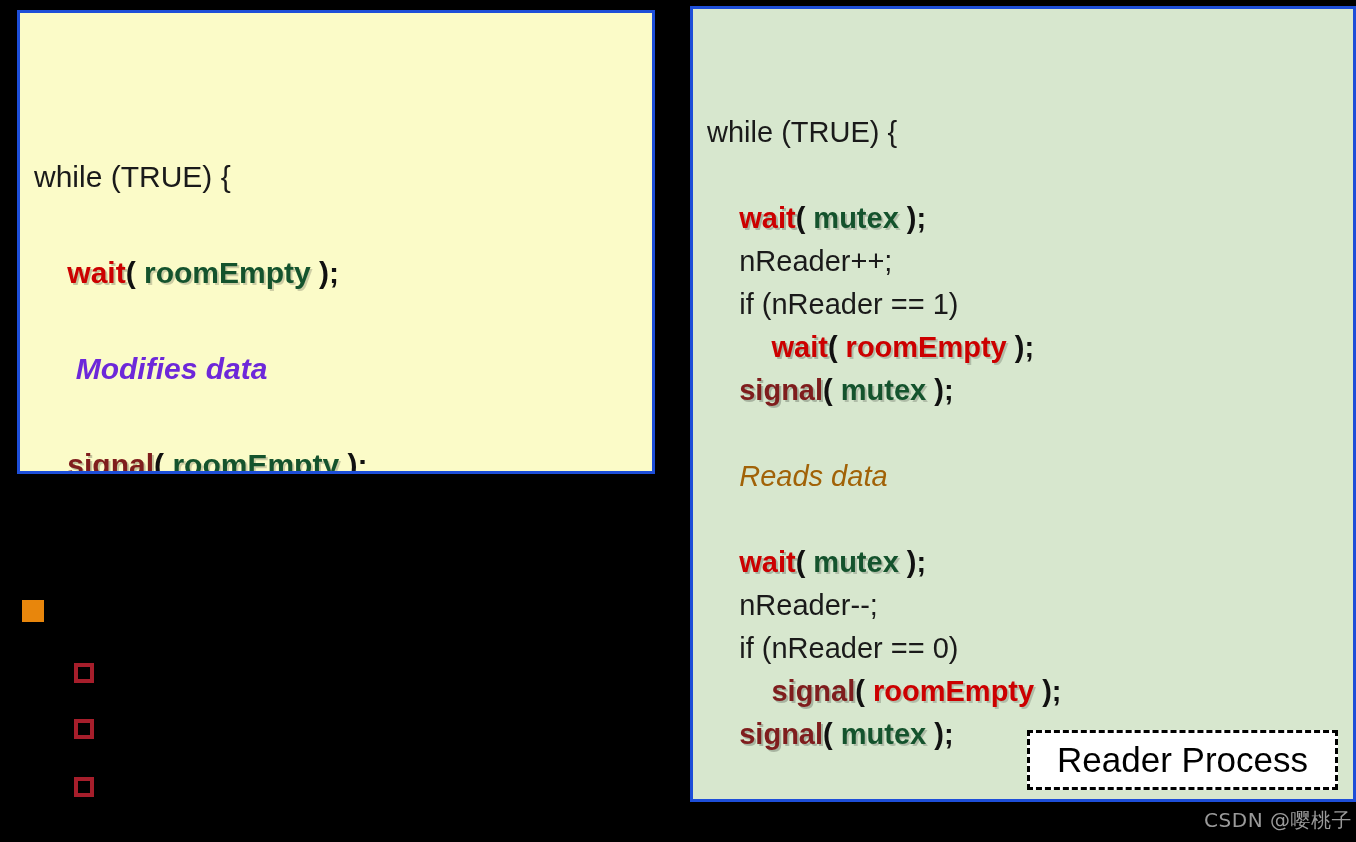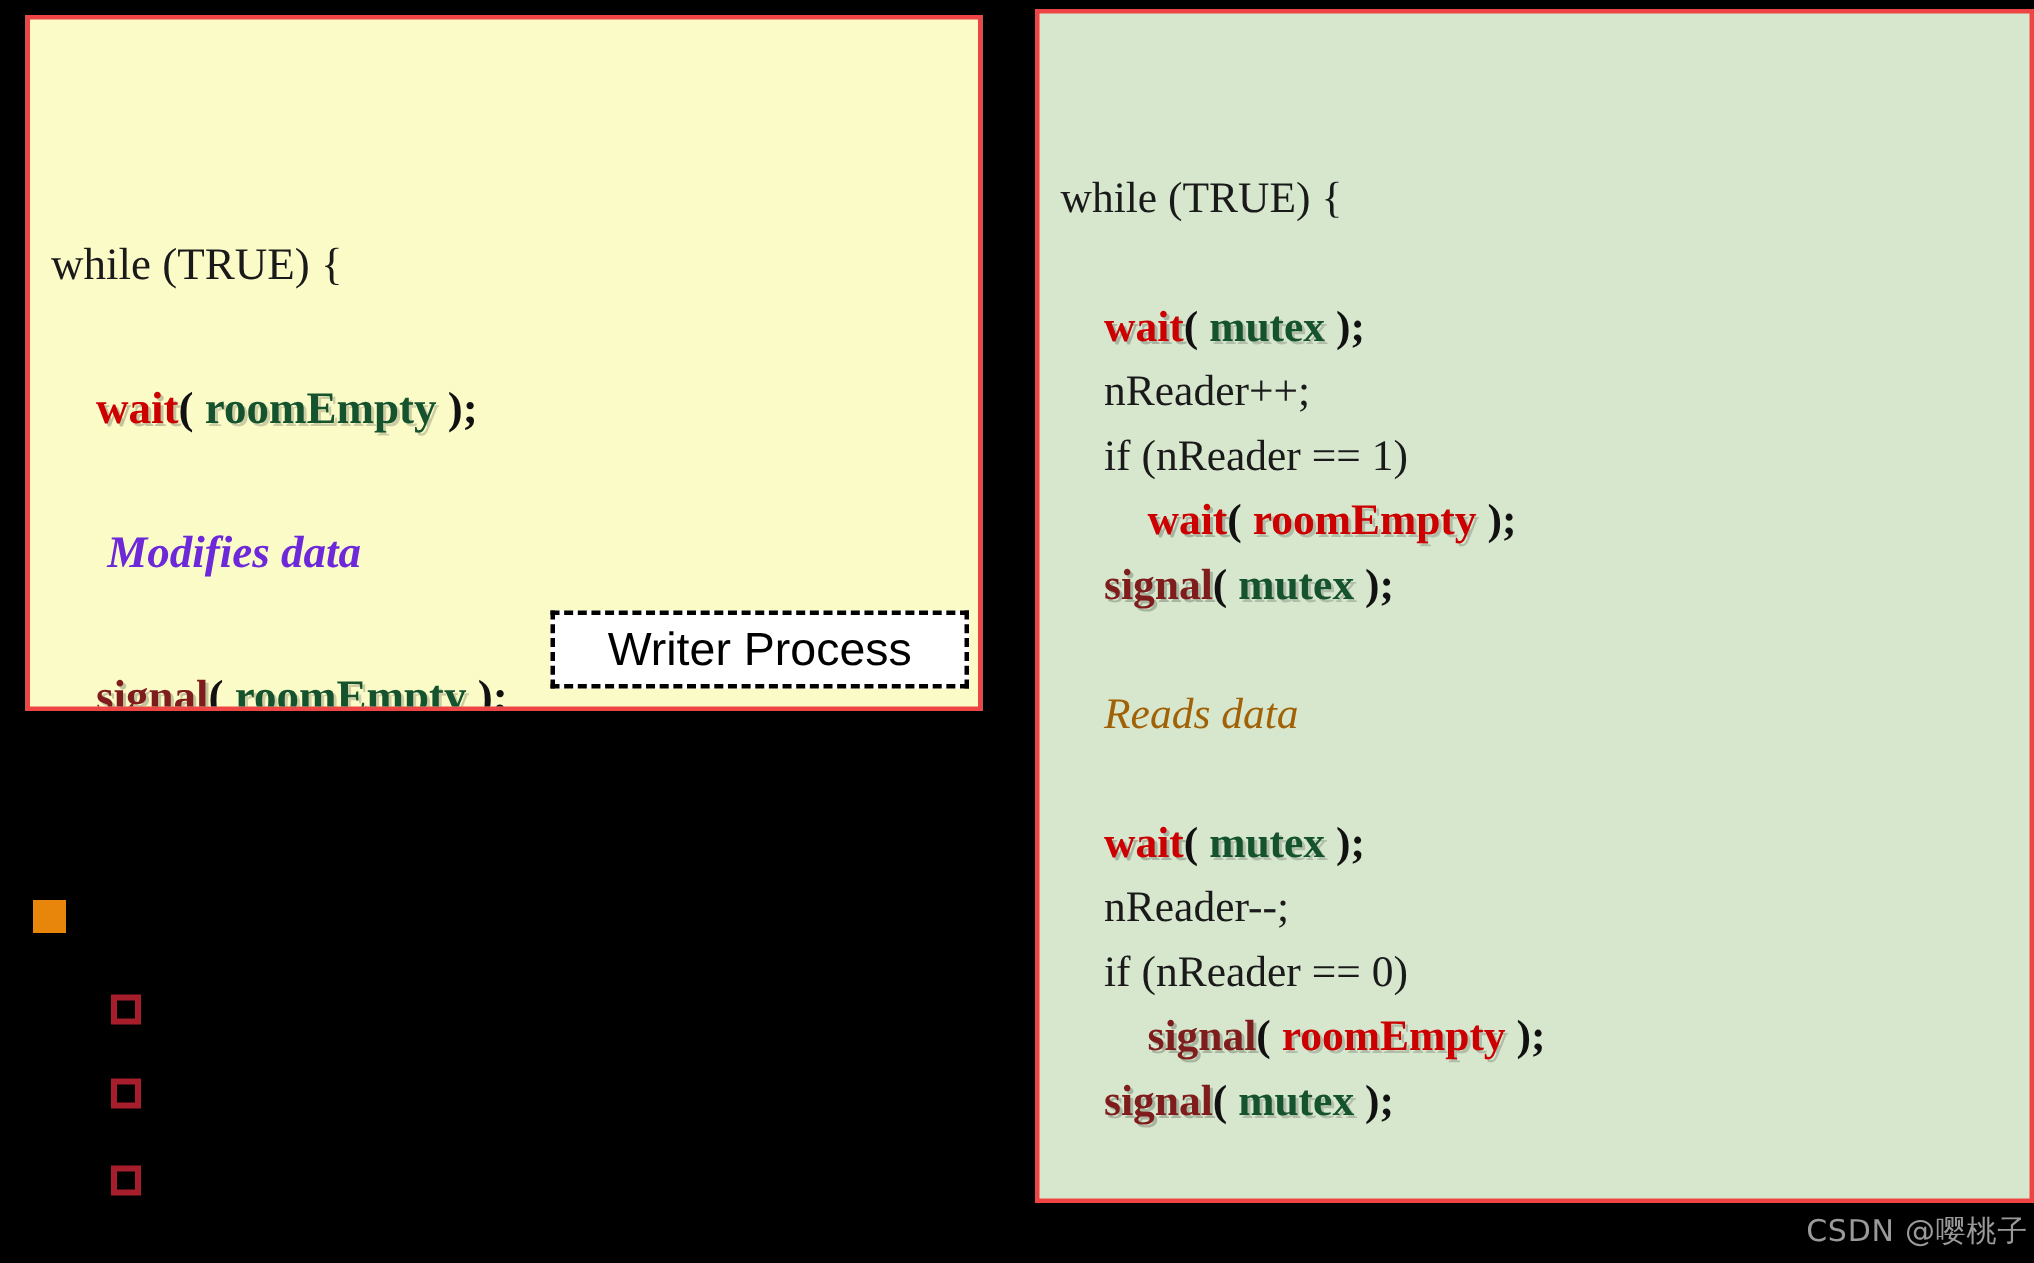--- a/index.html
+++ b/index.html
@@ -19,22 +19,22 @@
   .slide {
     position: absolute;
     inset: 0;
     background: #000000;
   }
 
   
   .code-panel {
     position: absolute;
     box-sizing: border-box;
-    border: 3px solid #ef4444;
-    font-family: Liberation Serif, serif;
+    border: 3px solid #1d4ed8;
+    font-family: Liberation Sans, sans-serif;
     white-space: pre;
     overflow: hidden;
   }
 
   #writer-panel {
     left: 17px;
     top: 10px;
     width: 638px;
     height: 464px;
     background: #fbfbc8;
@@ -172,26 +172,26 @@
 </style>
 </head>
 <body>
 
 <div class="slide">
 
   <div class="code-panel" id="writer-panel">
     <div id="writer-code"><span class="code-line"><span>while (TRUE) {</span></span><span class="code-line"><span></span>&nbsp;</span><span class="code-line"><span>    </span><span class="kw-wait">wait</span><span class="punct">( </span><span class="var-purple">roomEmpty</span><span class="punct"> );</span></span><span class="code-line"><span></span>&nbsp;</span><span class="code-line"><span>    </span><span class="comment"> Modifies data</span></span><span class="code-line"><span></span>&nbsp;</span><span class="code-line"><span>    </span><span class="kw-signal">signal</span><span class="punct">( </span><span class="var-purple">roomEmpty</span><span class="punct"> );</span></span></div>
   </div>
 
-  <div class="caption-box" id="writer-caption">Writer Process</div>
 
   <div class="code-panel" id="reader-panel">
     <div id="reader-code"><span class="code-line"><span>while (TRUE) {</span></span><span class="code-line"><span></span>&nbsp;</span><span class="code-line"><span>    </span><span class="kw-wait">wait</span><span class="punct">( </span><span class="var-purple">mutex</span><span class="punct"> );</span></span><span class="code-line"><span>    </span><span>nReader++;</span></span><span class="code-line"><span>    </span><span>if (nReader == 1)</span></span><span class="code-line"><span>        </span><span class="kw-wait">wait</span><span class="punct">( </span><span class="var-red">roomEmpty</span><span class="punct"> );</span></span><span class="code-line"><span>    </span><span class="kw-signal">signal</span><span class="punct">( </span><span class="var-purple">mutex</span><span class="punct"> );</span></span><span class="code-line"><span></span>&nbsp;</span><span class="code-line"><span>    </span><span class="comment-light">Reads data</span></span><span class="code-line"><span></span>&nbsp;</span><span class="code-line"><span>    </span><span class="kw-wait">wait</span><span class="punct">( </span><span class="var-purple">mutex</span><span class="punct"> );</span></span><span class="code-line"><span>    </span><span>nReader--;</span></span><span class="code-line"><span>    </span><span>if (nReader == 0)</span></span><span class="code-line"><span>        </span><span class="kw-signal">signal</span><span class="punct">( </span><span class="var-red">roomEmpty</span><span class="punct"> );</span></span><span class="code-line"><span>    </span><span class="kw-signal">signal</span><span class="punct">( </span><span class="var-purple">mutex</span><span class="punct"> );</span></span><span class="code-line"><span></span>&nbsp;</span><span class="code-line"></span></div>
   </div>
 
+  <div class="caption-box" id="reader-caption">Reader Process</div>
 
   <div id="bullet-area">
       <div class="bullet-row bullet-l1" style="top: 40px;">
         <span class="marker-filled"></span>
         <span class="bullet-text"></span>
       </div>
       <div class="bullet-row bullet-l2" style="top: 103px;">
         <span class="marker-hollow"></span>
         <span class="bullet-text"></span>
       </div>

